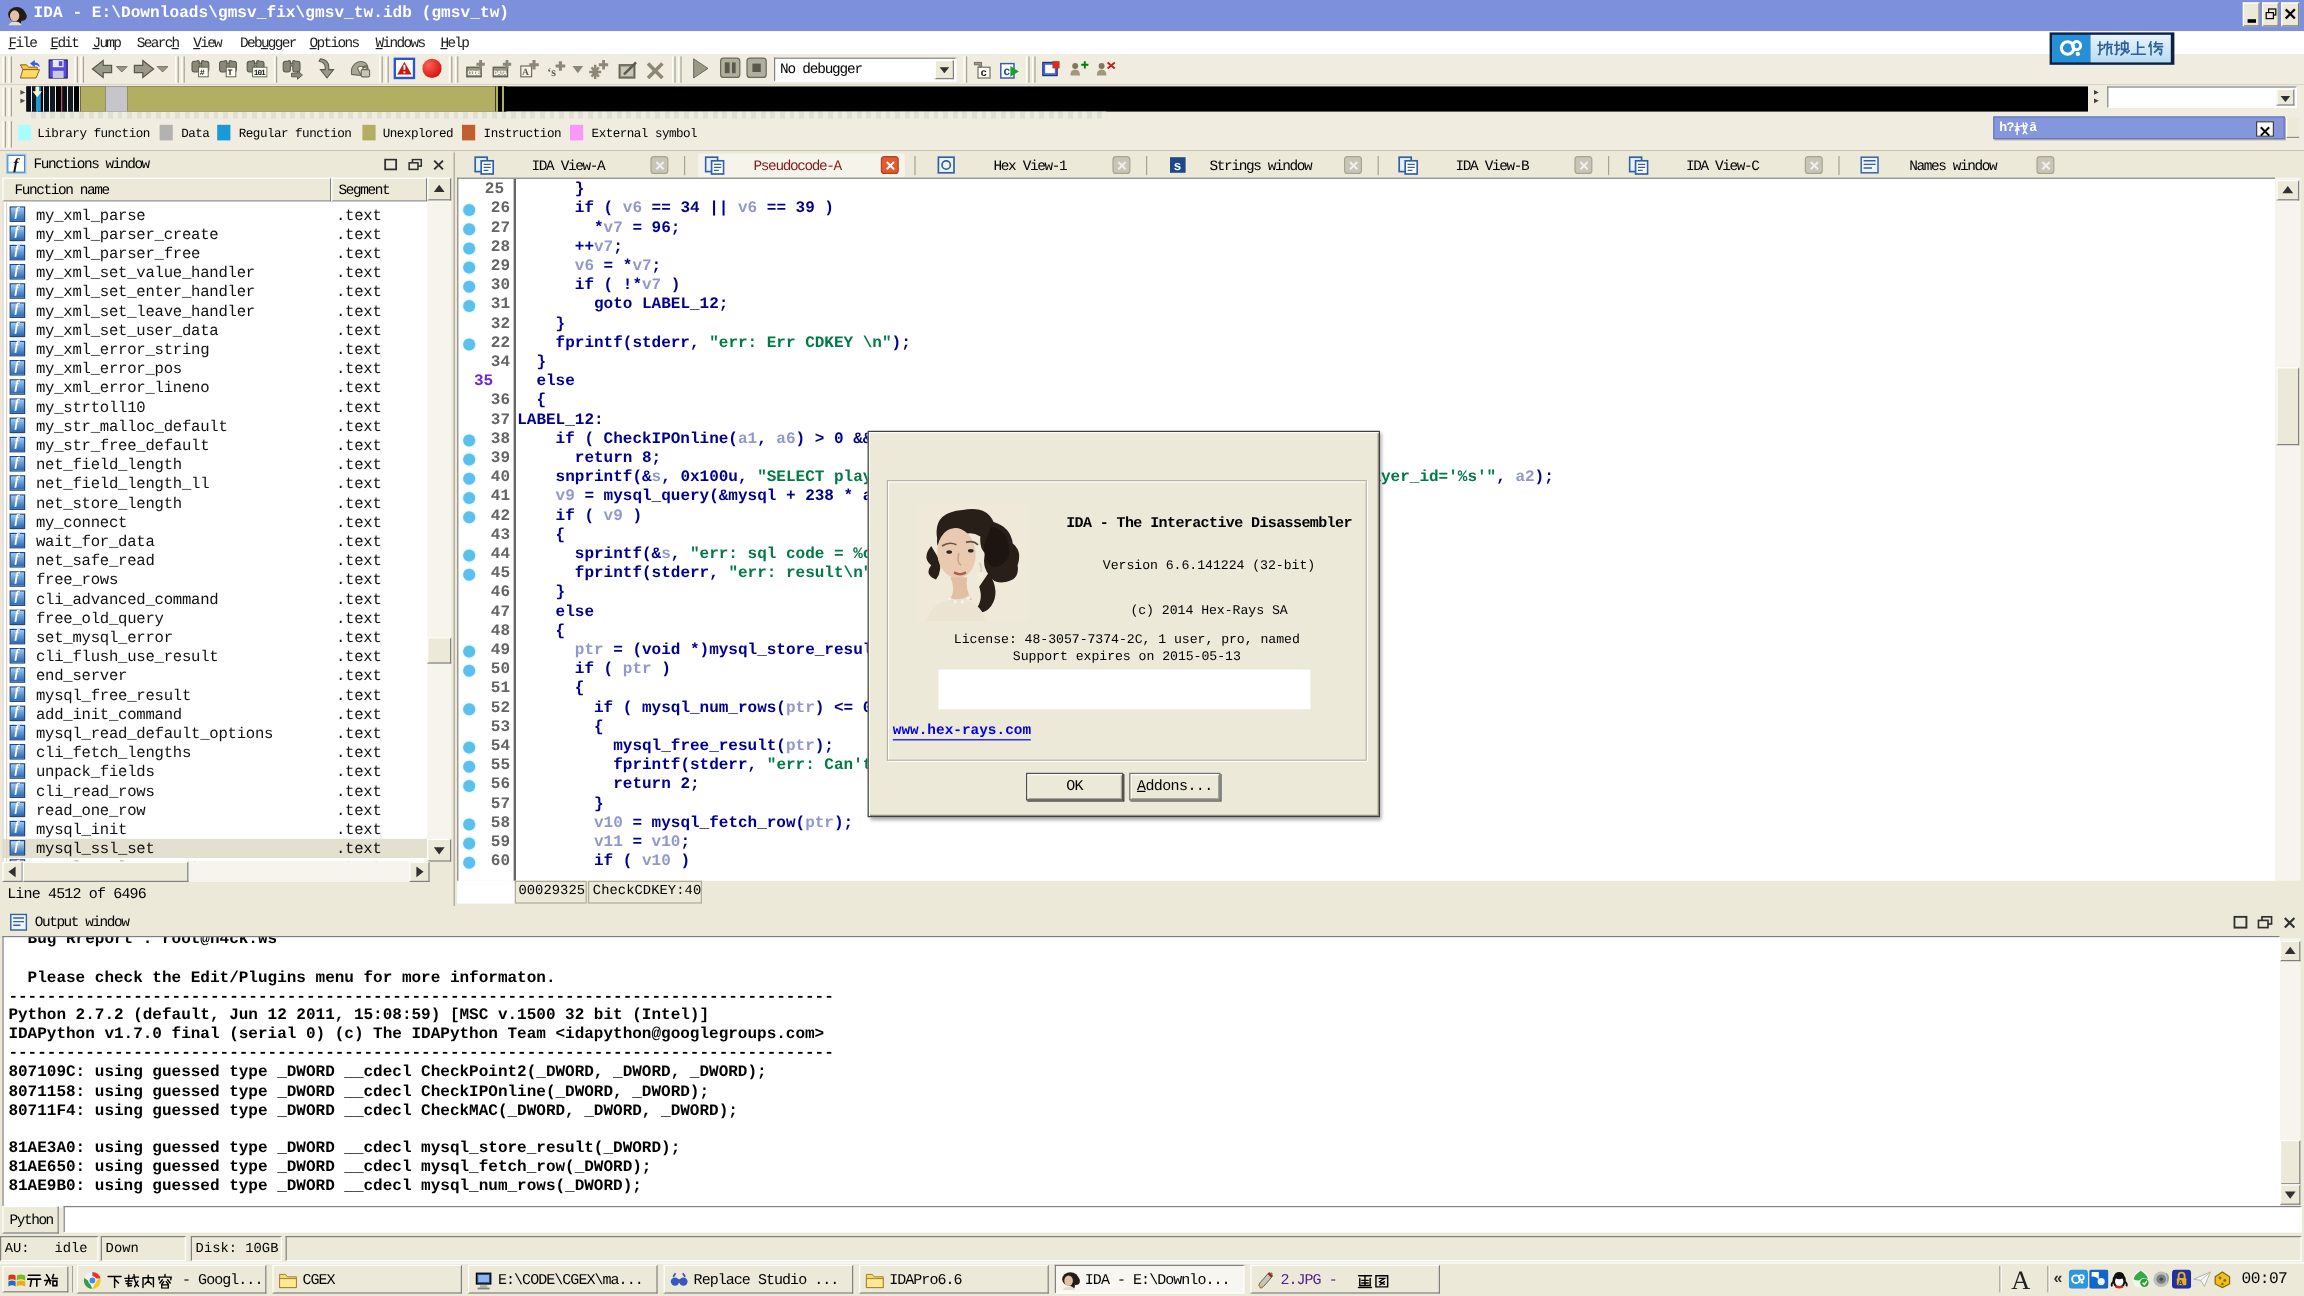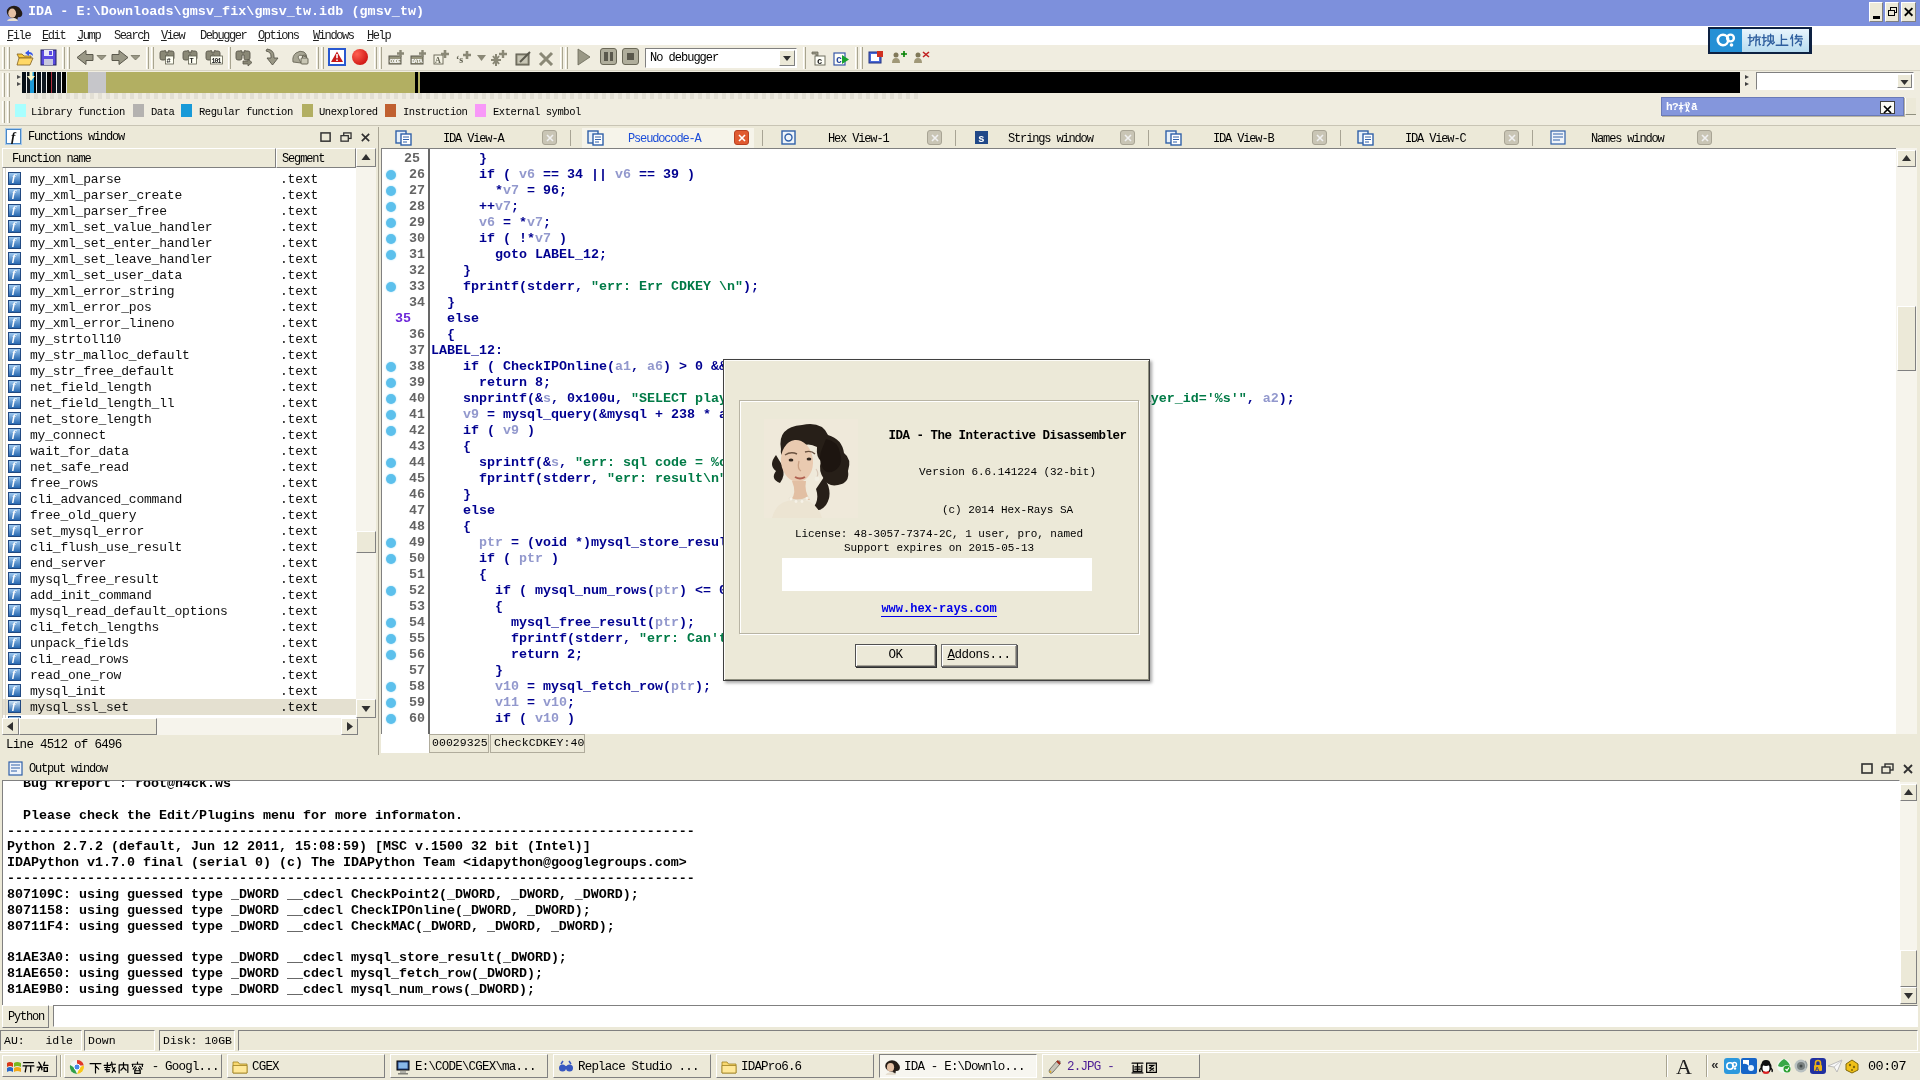--- a/index.html
+++ b/index.html
@@ -512,21 +512,21 @@
         <path d="M4 4 L10 10 M10 4 L4 10" stroke="#f0f0f0" stroke-width="1.6"></path>
       </svg></div>
   </div>
 <div class="abs" style="left:570px;top:130px;width:1px;height:16px;background:#a8a494"></div>
 <div class="abs" style="left:582px;top:128px;width:172px;height:20px;background:#f6f4ea">
     <svg class="abs" style="left:5px;top:1px" width="17" height="17" viewBox="0 0 17 17">
       <rect x="1" y="2" width="10" height="12" fill="#e8f0f8" stroke="#3060a8" stroke-width="1.4"></rect>
       <rect x="6" y="5" width="10" height="11" fill="#fff" stroke="#3060a8" stroke-width="1.4"></rect>
       <path d="M8 8 L14 8 M8 10.5 L14 10.5 M8 13 L12 13" stroke="#3060a8" stroke-width="1"></path>
     </svg>
-    <div class="abs" style="left:46px;top:4px;font:12px 'Liberation Mono';letter-spacing:-1.15px;color:#1d4ed8">Pseudocode-A</div>
+    <div class="abs" style="left:46px;top:4px;font:12px 'Liberation Mono';letter-spacing:-1.15px;color:#7f1d1d">Pseudocode-A</div>
     <div class="abs" style="left:152px;top:2px;width:15px;height:15px;background:#e05a30;border:1px solid #b84020;border-radius:3px"><svg width="14" height="14" viewBox="0 0 14 14">
         <path d="M4 4 L10 10 M10 4 L4 10" stroke="#fff" stroke-width="1.6"></path>
       </svg></div>
   </div>
 <div class="abs" style="left:762px;top:130px;width:1px;height:16px;background:#a8a494"></div>
 <div class="abs" style="left:775px;top:128px;width:172px;height:20px;background:#ece9d8">
     <svg class="abs" style="left:5px;top:1px" width="17" height="17" viewBox="0 0 17 17">
       <rect x="2" y="2" width="13" height="13" fill="#eef4fa" stroke="#3060a8" stroke-width="1.4"></rect>
       <circle cx="8.5" cy="8.5" r="3.5" fill="none" stroke="#3060a8" stroke-width="1.4"></circle>
     </svg>
@@ -608,21 +608,21 @@
 <div class="abs" style="left:479px;top:215px;font:bold 13.34px 'Liberation Mono';white-space:pre"><span class="v">v6</span><span class="k"> = *</span><span class="v">v7</span><span class="k">;</span></div>
 <div class="abs" style="left:386px;top:234px;width:10px;height:10px;border-radius:50%;background:#5cc0ec;box-shadow:0 0 2px #a5dff7"></div>
 <div class="abs" style="left:381px;top:231px;width:44px;text-align:right;font:bold 13.34px 'Liberation Mono';color:#646464">30</div>
 <div class="abs" style="left:479px;top:231px;font:bold 13.34px 'Liberation Mono';white-space:pre"><span class="k">if ( !*</span><span class="v">v7</span><span class="k"> )</span></div>
 <div class="abs" style="left:386px;top:250px;width:10px;height:10px;border-radius:50%;background:#5cc0ec;box-shadow:0 0 2px #a5dff7"></div>
 <div class="abs" style="left:381px;top:247px;width:44px;text-align:right;font:bold 13.34px 'Liberation Mono';color:#646464">31</div>
 <div class="abs" style="left:495px;top:247px;font:bold 13.34px 'Liberation Mono';white-space:pre"><span class="k">goto LABEL_12;</span></div>
 <div class="abs" style="left:381px;top:263px;width:44px;text-align:right;font:bold 13.34px 'Liberation Mono';color:#646464">32</div>
 <div class="abs" style="left:463px;top:263px;font:bold 13.34px 'Liberation Mono';white-space:pre"><span class="k">}</span></div>
 <div class="abs" style="left:386px;top:282px;width:10px;height:10px;border-radius:50%;background:#5cc0ec;box-shadow:0 0 2px #a5dff7"></div>
-<div class="abs" style="left:381px;top:279px;width:44px;text-align:right;font:bold 13.34px 'Liberation Mono';color:#646464">33</div>
+<div class="abs" style="left:381px;top:279px;width:44px;text-align:right;font:bold 13.34px 'Liberation Mono';color:#646464">22</div>
 <div class="abs" style="left:463px;top:279px;font:bold 13.34px 'Liberation Mono';white-space:pre"><span class="k">fprintf(stderr, </span><span class="s">"err: Err CDKEY \n"</span><span class="k">);</span></div>
 <div class="abs" style="left:381px;top:295px;width:44px;text-align:right;font:bold 13.34px 'Liberation Mono';color:#646464">34</div>
 <div class="abs" style="left:447px;top:295px;font:bold 13.34px 'Liberation Mono';white-space:pre"><span class="k">}</span></div>
 <div class="abs" style="left:381px;top:311px;width:44px;text-align:center;font:bold 13.34px 'Liberation Mono';color:#6d28d9">35</div>
 <div class="abs" style="left:447px;top:311px;font:bold 13.34px 'Liberation Mono';white-space:pre"><span class="k">else</span></div>
 <div class="abs" style="left:381px;top:327px;width:44px;text-align:right;font:bold 13.34px 'Liberation Mono';color:#646464">36</div>
 <div class="abs" style="left:447px;top:327px;font:bold 13.34px 'Liberation Mono';white-space:pre"><span class="k">{</span></div>
 <div class="abs" style="left:381px;top:343px;width:44px;text-align:right;font:bold 13.34px 'Liberation Mono';color:#646464">37</div>
 <div class="abs" style="left:431px;top:343px;font:bold 13.34px 'Liberation Mono';white-space:pre"><span class="k">LABEL_12:</span></div>
 <div class="abs" style="left:386px;top:362px;width:10px;height:10px;border-radius:50%;background:#5cc0ec;box-shadow:0 0 2px #a5dff7"></div>
@@ -971,21 +971,21 @@
       <circle cx="43" cy="79.5" r="1.4" fill="#f6f2e8"></circle>
 <path d="M52 50 Q55 54 53 58" stroke="#d8c8b8" stroke-width="1.2" fill="none"></path>
 <circle cx="53" cy="60" r="2.4" fill="#f2eee2"></circle>
 </svg>
 <div class="abs" style="left:152px;top:69px;width:263px;text-align:center;font:bold 12.5px 'Liberation Mono';letter-spacing:-0.5px;color:#000">IDA - The Interactive Disassembler</div>
 <div class="abs" style="left:152px;top:106px;width:263px;text-align:center;font:11px 'Liberation Mono';letter-spacing:-0.05px;color:#000">Version 6.6.141224 (32-bit)</div>
 <div class="abs" style="left:152px;top:144px;width:263px;text-align:center;font:11px 'Liberation Mono';letter-spacing:-0.05px;color:#000">(c) 2014 Hex-Rays SA</div>
 <div class="abs" style="left:20px;top:168px;width:390px;text-align:center;font:11px 'Liberation Mono';letter-spacing:-0.05px;color:#000">License: 48-3057-7374-2C, 1 user, pro, named</div>
 <div class="abs" style="left:20px;top:182px;width:390px;text-align:center;font:11px 'Liberation Mono';letter-spacing:-0.05px;color:#000">Support expires on 2015-05-13</div>
 <div class="abs" style="left:58px;top:198px;width:310px;height:33px;background:#fff"></div>
-<div class="abs" style="left:20px;top:239px;width:390px;text-align:center"><span style="font:bold 12px 'Liberation Mono';letter-spacing:0;color:#0000e8;border-bottom:1px solid #0000e8">www.hex-rays.com</span></div>
+<div class="abs" style="left:20px;top:239px;width:390px;"><span style="font:bold 12px 'Liberation Mono';letter-spacing:0;color:#0000e8;border-bottom:1px solid #0000e8">www.hex-rays.com</span></div>
 
 <div class="abs" style="left:131px;top:284px;width:81px;height:23px;background:#ece9d8;border:1px solid #505050;box-shadow:inset 1px 1px 0 #fff,inset -1px -1px 0 #a8a498, 1px 1px 0 #303030">
 <div style="text-align:center;font:12.5px 'Liberation Mono';letter-spacing:-0.5px;line-height:21px">OK</div>
     </div>
 <div class="abs" style="left:217px;top:284px;width:76px;height:23px;background:#ece9d8;border:1px solid #707070;box-shadow:inset 1px 1px 0 #fff,inset -1px -1px 0 #a8a498, 1px 1px 0 #505050">
 <div style="text-align:center;font:12.5px 'Liberation Mono';letter-spacing:-0.5px;line-height:21px"><span style="text-decoration:underline">A</span>ddons...</div>
     </div>
 </div>
 
 <div class="abs" style="left:15px;top:104px;width:11px;height:13px;background:#a8ffff"></div>

